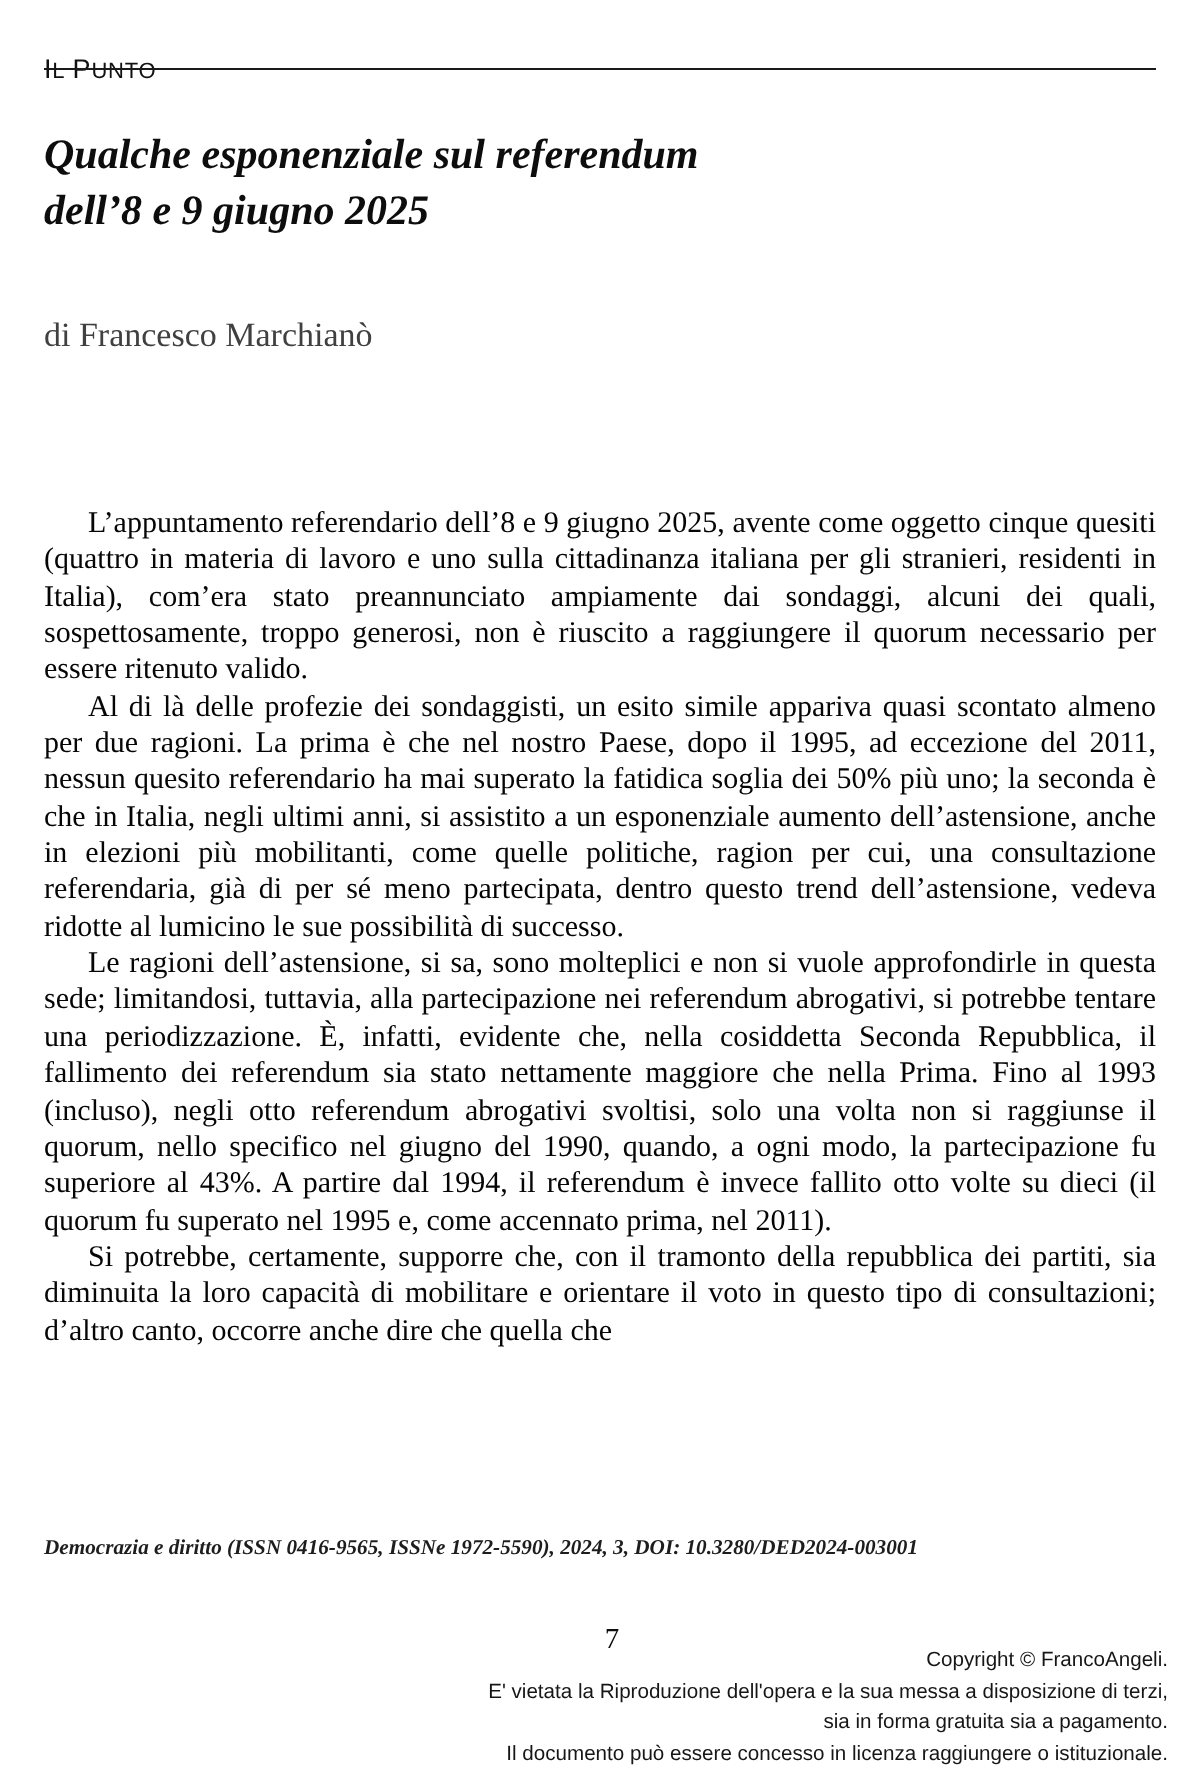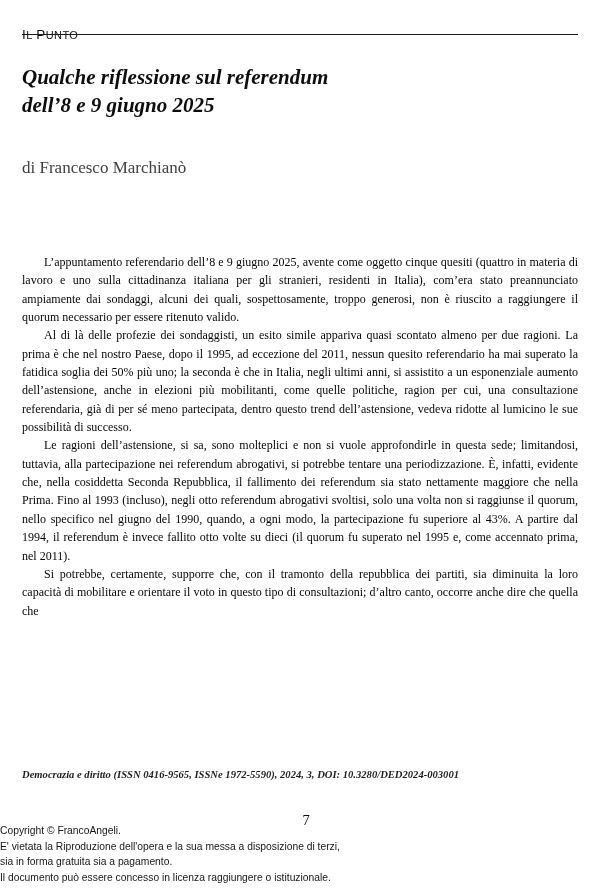--- a/index.html
+++ b/index.html
@@ -74,21 +74,21 @@
     line-height: 22px;
     color: #404040;
   }
 
   
   .body {
     position: absolute;
     left: 22px;
     top: 253px;
     width: 556px;
-    font-size: 12px;
+    font-size: 15px;
     line-height: 18.35px;
     text-align: justify;
     text-justify: inter-word;
     color: #050505;
     hyphens: manual;
   }
   .body p {
     margin: 0;
     text-indent: 22px;
   }
@@ -119,42 +119,42 @@
     line-height: 16px;
     color: #0d0d0d;
   }
   .folio span { position: relative; left: 6px; }
 
   .copyright {
     position: absolute;
     left: 0;
     top: 823px;
     width: 584px;
-    text-align: left;
+    text-align: right;
     font-family: "Liberation Sans", "DejaVu Sans", sans-serif;
     font-size: 10.3px;
     line-height: 15.5px;
     color: #161616;
   }
   .copyright .cline { display: block; white-space: nowrap; }
 </style>
 </head>
 <body>
 
 <div class="page">
 
   <div class="runhead">
     <span class="sc-first">I</span><span class="sc-rest">L</span>
     <span class="sc-first">P</span><span class="sc-rest">UNTO</span>
   </div>
 
   <div class="rule"></div>
 
   <h1 class="title">
-    <span class="tline">Qualche riflessione sul referendum</span>
+    <span class="tline">Qualche esponenziale sul referendum</span>
     <span class="tline">dell’8 e 9 giugno 2025</span>
   </h1>
 
   <div class="byline">di Francesco Marchianò</div>
 
   <div class="body">
     <p>L’appuntamento referendario dell’8 e 9 giugno 2025, avente come oggetto cinque quesiti (quattro in materia di lavoro e uno sulla cittadinanza italiana per gli stranieri, residenti in Italia), com’era stato preannunciato ampiamente dai sondaggi, alcuni dei quali, sospettosamente, troppo generosi, non è riuscito a raggiungere il quorum necessario per essere ritenuto valido.</p>
     <p>Al di là delle profezie dei sondaggisti, un esito simile appariva quasi scontato almeno per due ragioni. La prima è che nel nostro Paese, dopo il 1995, ad eccezione del 2011, nessun quesito referendario ha mai superato la fatidica soglia dei 50% più uno; la seconda è che in Italia, negli ultimi anni, si assistito a un esponenziale aumento dell’astensione, anche in elezioni più mobilitanti, come quelle politiche, ragion per cui, una consultazione referendaria, già di per sé meno partecipata, dentro questo trend dell’astensione, vedeva ridotte al lumicino le sue possibilità di successo.</p>
     <p>Le ragioni dell’astensione, si sa, sono molteplici e non si vuole approfondirle in questa sede; limitandosi, tuttavia, alla partecipazione nei referendum abrogativi, si potrebbe tentare una periodizzazione. È, infatti, evidente che, nella cosiddetta Seconda Repubblica, il fallimento dei referendum sia stato nettamente maggiore che nella Prima. Fino al 1993 (incluso), negli otto referendum abrogativi svoltisi, solo una volta non si raggiunse il quorum, nello specifico nel giugno del 1990, quando, a ogni modo, la partecipazione fu superiore al 43%. A partire dal 1994, il referendum è invece fallito otto volte su dieci (il quorum fu superato nel 1995 e, come accennato prima, nel 2011).</p>
     <p>Si potrebbe, certamente, supporre che, con il tramonto della repubblica dei partiti, sia diminuita la loro capacità di mobilitare e orientare il voto in questo tipo di consultazioni; d’altro canto, occorre anche dire che quella che</p>

